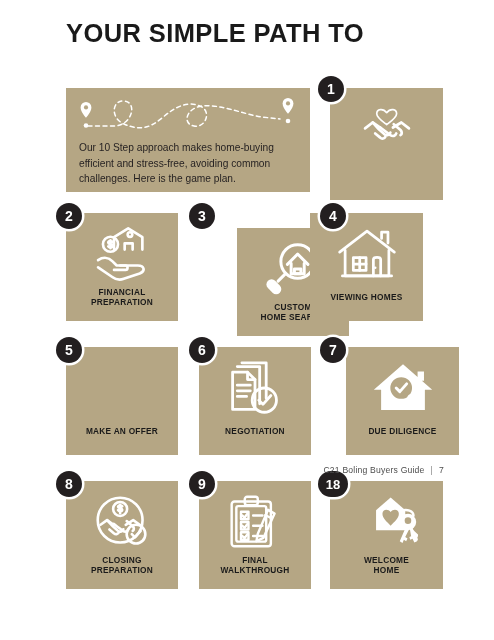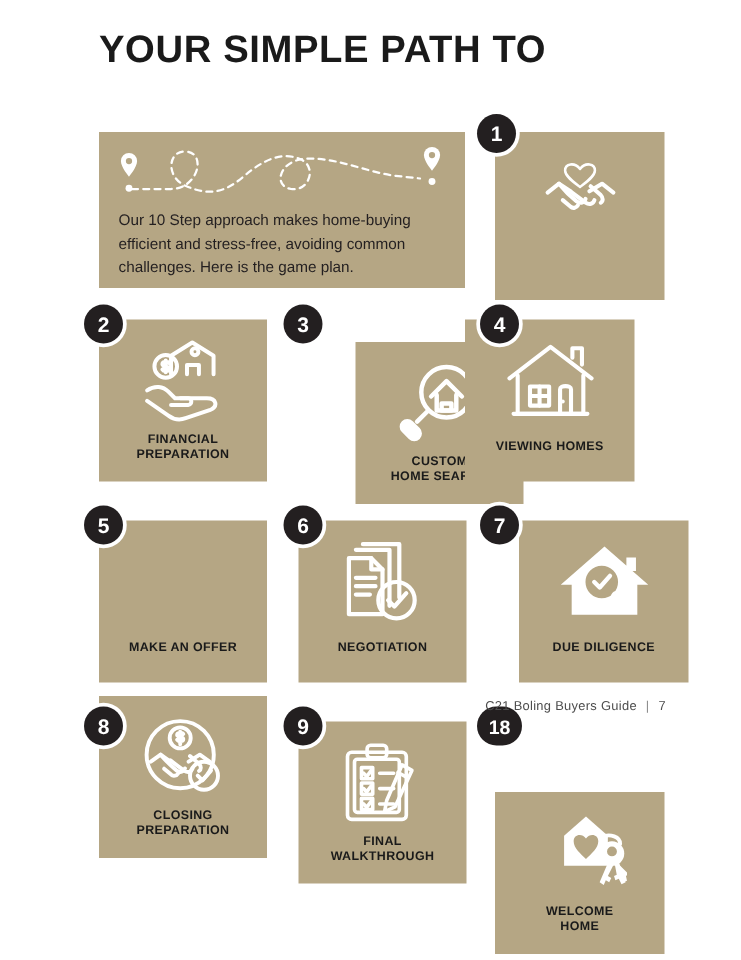--- a/index.html
+++ b/index.html
@@ -70,23 +70,23 @@
 
   
   #tile-5 { left: 66px; top: 347px; width: 112px; height: 108px; }
   #tile-6 { left: 199px; top: 347px; width: 112px; height: 108px; }
   #tile-7 { left: 346px; top: 347px; width: 113px; height: 108px; }
   #badge-5 { left: 56px; top: 337px; width: 26px; height: 26px; font-size: 14px; }
   #badge-6 { left: 189px; top: 337px; width: 26px; height: 26px; font-size: 14px; }
   #badge-7 { left: 320px; top: 337px; width: 26px; height: 26px; font-size: 14px; }
 
   
-  #tile-8  { left: 66px; top: 464px; width: 112px; height: 108px; }
+  #tile-8  { left: 66px; top: 481px; width: 112px; height: 108px; }
   #tile-9  { left: 199px; top: 481px; width: 112px; height: 108px; }
-  #tile-10 { left: 330px; top: 481px; width: 113px; height: 108px; margin-top: 47px; }
+  #tile-10 { left: 330px; top: 481px; width: 113px; height: 108px; }
   #badge-8  { left: 56px; top: 471px; width: 26px; height: 26px; font-size: 14px; }
   #badge-9  { left: 189px; top: 471px; width: 26px; height: 26px; font-size: 14px; }
   #badge-10 { left: 318px; top: 471px; width: 30px; height: 26px;
               font-size: 13px; border-radius: 13px; }
 
   .rows .tile .icon-wrap { top: 8px; height: 66px; }
   .rows .tile .tile-label { top: 79px; }
   #tile-2 .tile-label, #tile-3 .tile-label,
   #tile-8 .tile-label, #tile-9 .tile-label, #tile-10 .tile-label { top: 74px; }
 

